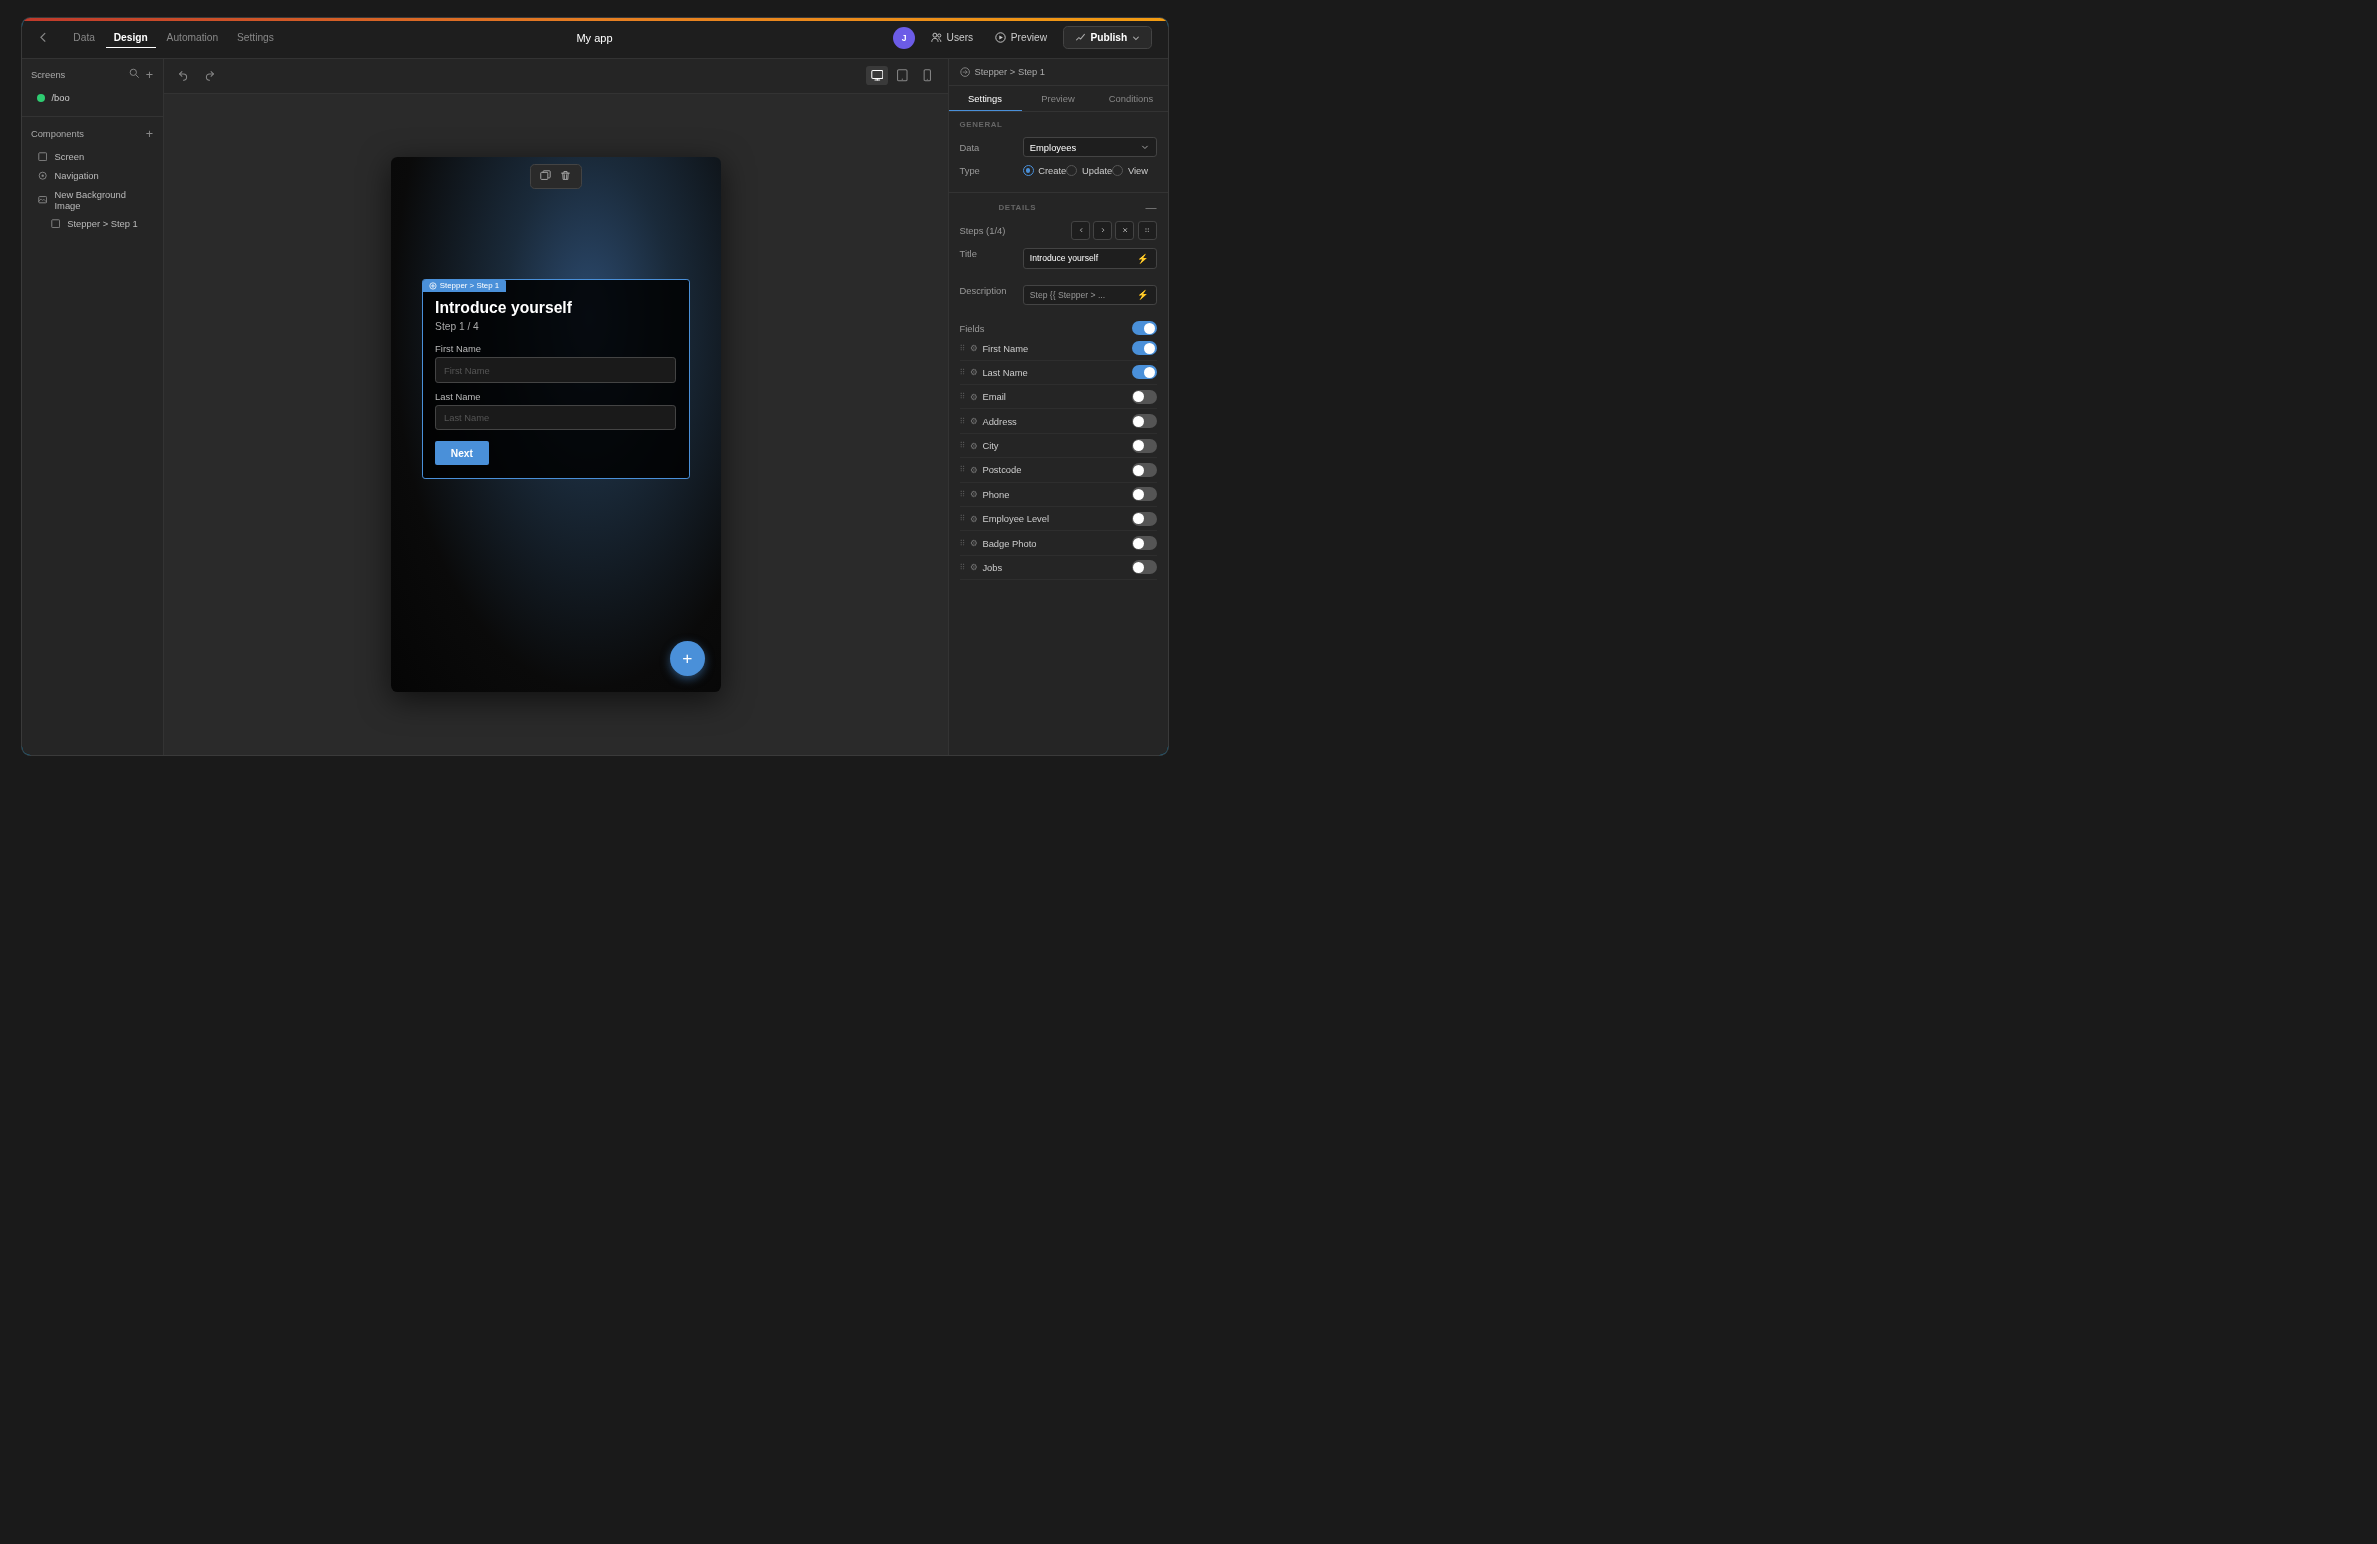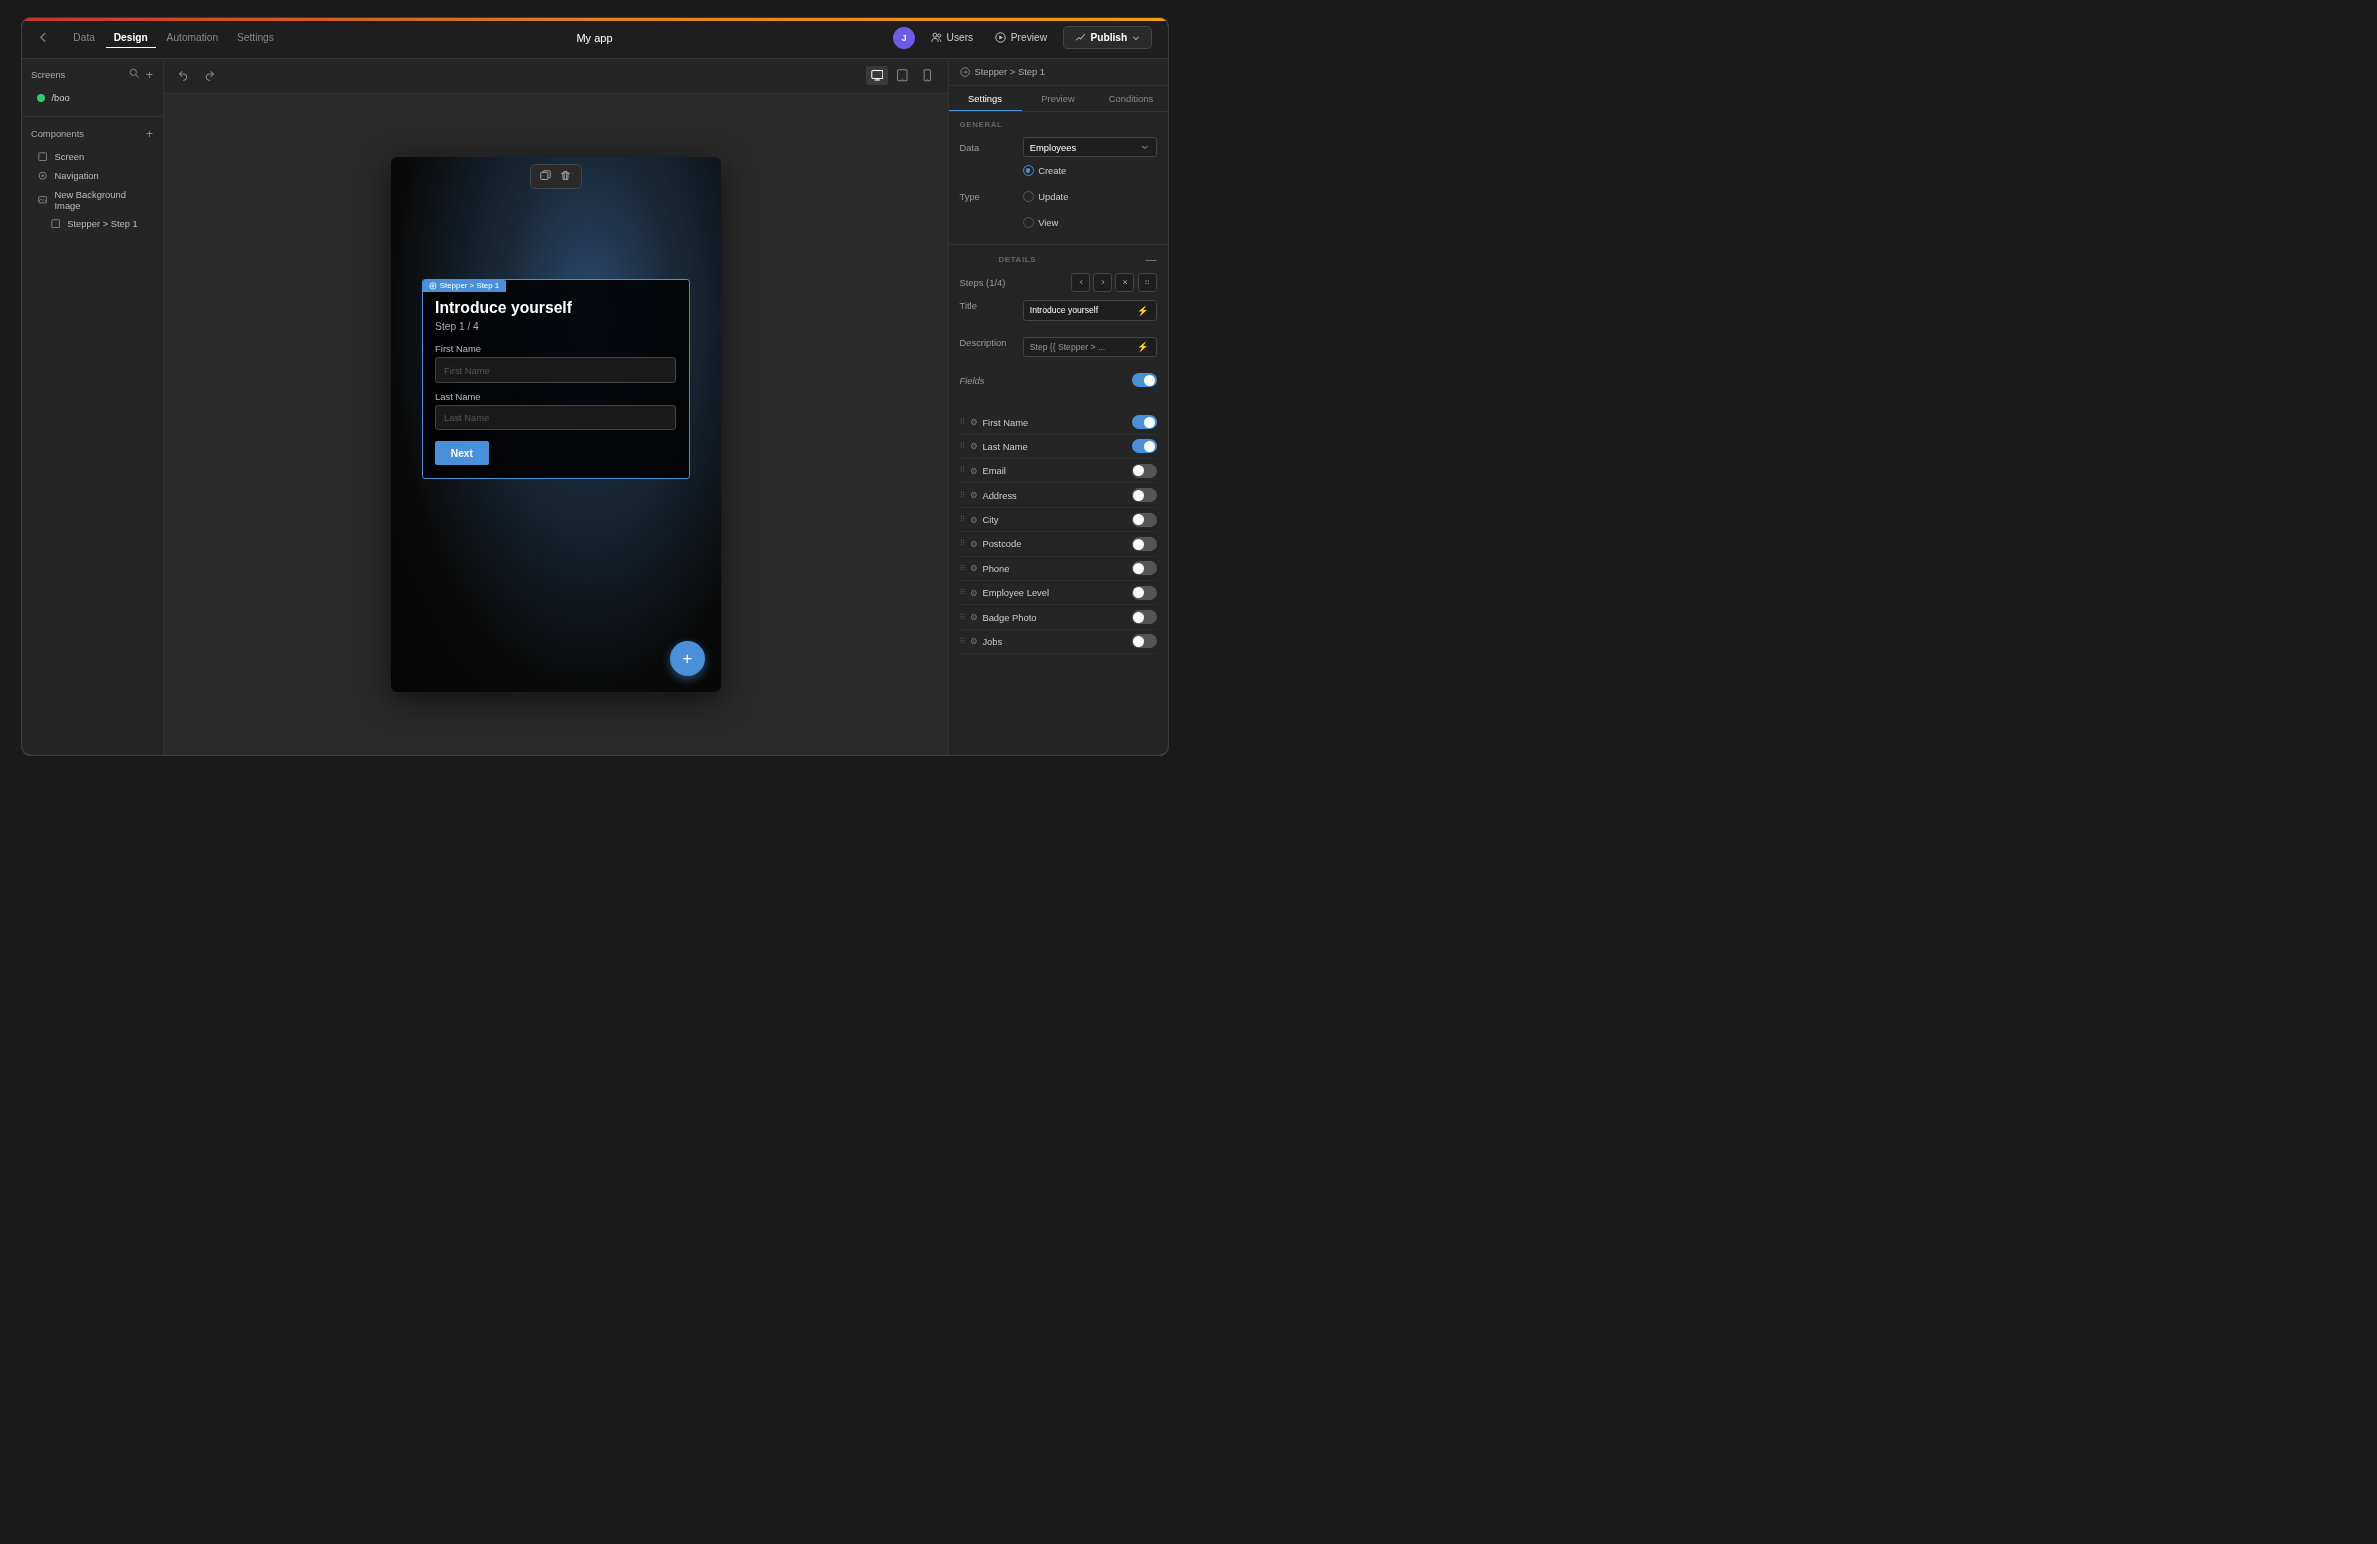--- a/index.html
+++ b/index.html
@@ -478,22 +478,21 @@
       font-size: 9.4px;
       display: flex;
       align-items: center;
       justify-content: space-between;
       cursor: pointer;
     }
 
     .radio-group {
       flex: 1;
       display: flex;
-      flex-direction: column;
-      gap: 15px;
+      gap: 0;
     }
 
     .radio-item {
       display: flex;
       align-items: center;
       gap: 4.7px;
       cursor: pointer;
     }
 
     .radio-circle {
@@ -610,22 +609,21 @@
 
     .flash-icon {
       color: #4a90d9;
       font-size: 9.4px;
     }
 
     .fields-row {
       display: flex;
       align-items: center;
       justify-content: space-between;
-      margin-bottom: 23px;
-      font-style: italic;
+      margin-bottom: 1px;
     }
 
     .fields-label {
       color: #999;
       font-size: 9.4px;
       font-weight: 500;
     }
 
     
     .toggle {

